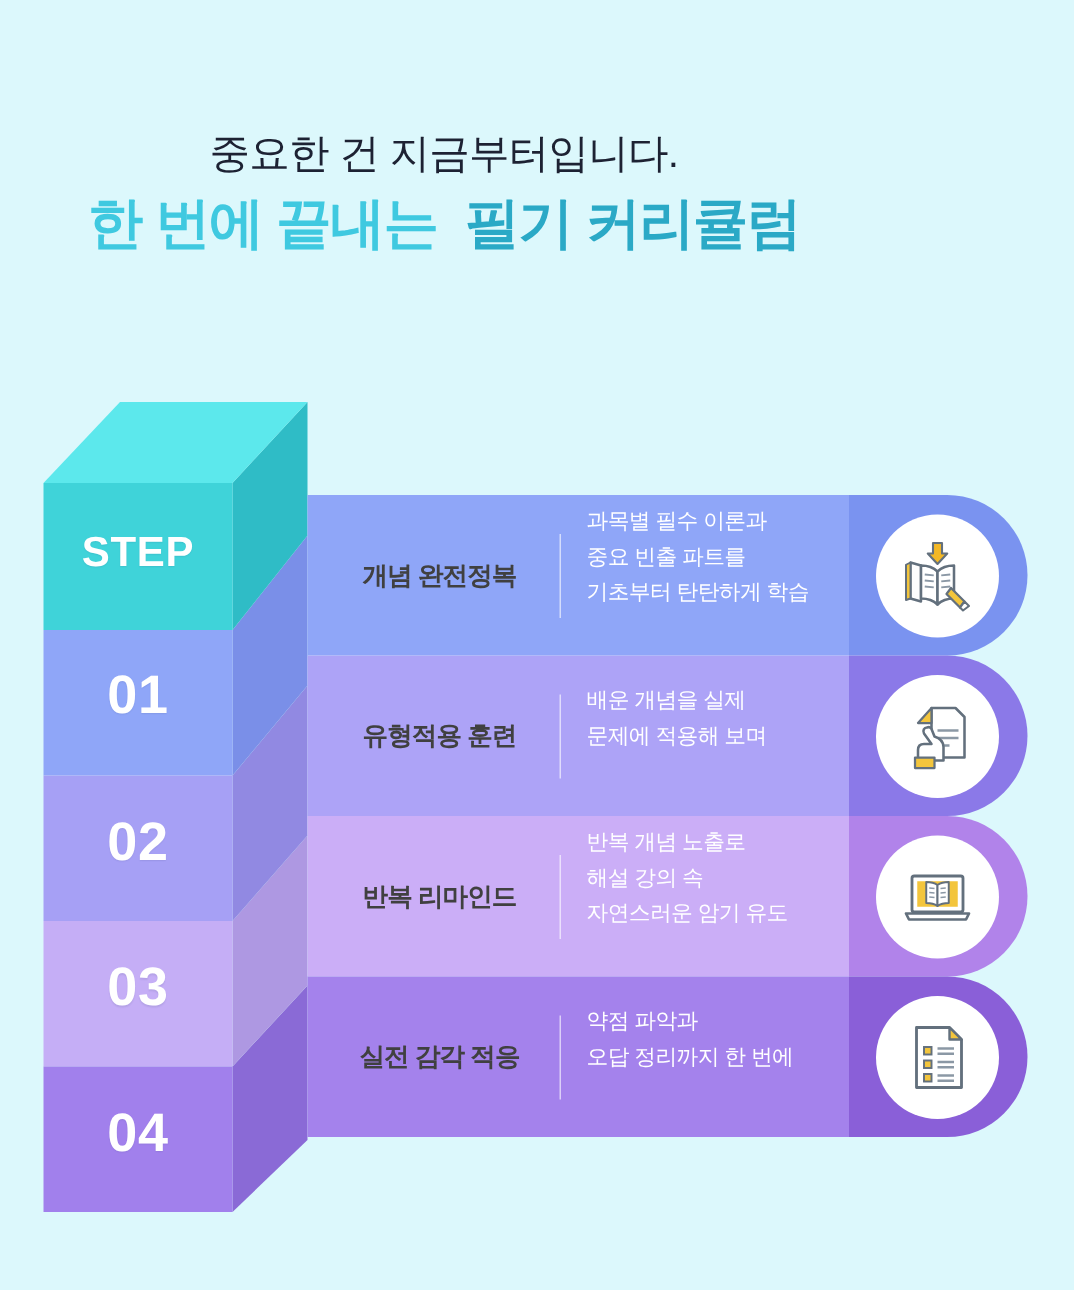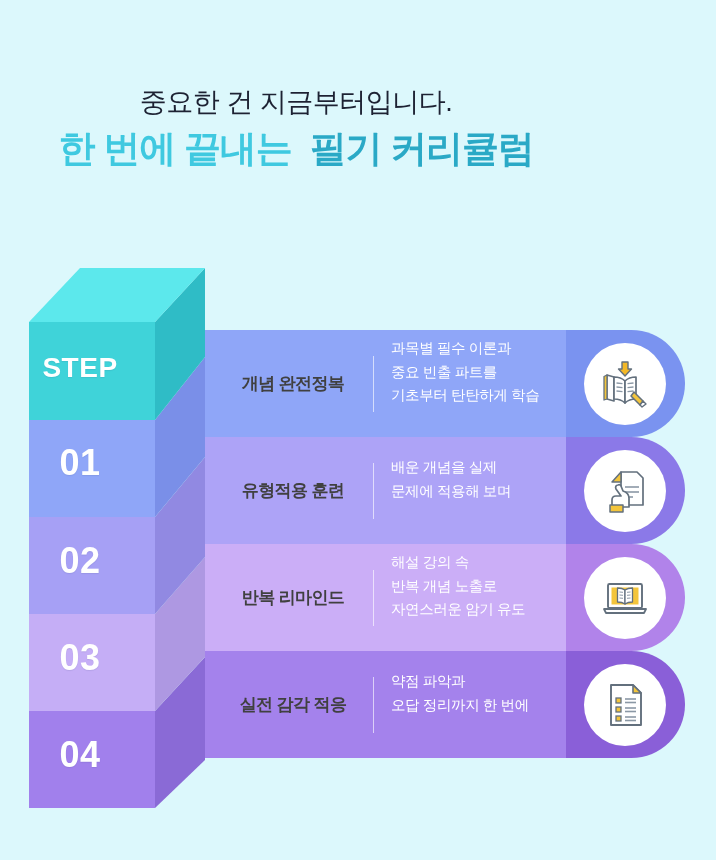--- a/index.html
+++ b/index.html
@@ -60,20 +60,21 @@
     height: 486px;
   }
   .tower-label {
     position: absolute;
     left: 0;
     width: 102px;
     text-align: center;
     color: #ffffff;
     font-weight: 700;
     text-shadow: 0 1px 1px rgba(40,60,110,0.10);
+    padding-left: 12px;
   }
   .tower-label.step { font-size: 28px; letter-spacing: 0.5px; }
   .tower-label.num  { font-size: 36px; letter-spacing: 0.5px; }
 
   
   .rows {
     position: absolute;
     left: 0;
     top: 0;
     width: 716px;
@@ -260,22 +261,22 @@
           <line x1="28" y1="20.3" x2="31.5" y2="20" stroke="#8b98a5" stroke-width="1"></line>
           <line x1="28" y1="23.3" x2="31.5" y2="23" stroke="#8b98a5" stroke-width="1"></line>
           <line x1="28" y1="26.3" x2="31.5" y2="26" stroke="#8b98a5" stroke-width="1"></line>
           <path d="M5 37 L47 37 L45 41 L7 41 Z" fill="#ffffff" stroke="#63707d" stroke-width="1.8" stroke-linejoin="round"></path>
         </svg>
       </div>
     </div>
     <div class="row-title">반복 리마인드</div>
     <div class="row-divider"></div>
     <div class="row-desc">
+      <span>반복 개념 노출로</span>
       <span>해설 강의 속</span>
-      <span>반복 개념 노출로</span>
       <span>자연스러운 암기 유도</span>
     </div>
   </div>
 
   <div class="row" style="top:651px">
     <div class="row-bar" style="background:#a482ec"></div>
     <div class="row-cap" style="background:#8a5fd8">
       <div class="row-circle">
         <svg width="52" height="52" viewBox="0 0 52 52">
           <path d="M12 6 L34 6 L42 14 L42 46 L12 46 Z" fill="#ffffff" stroke="#63707d" stroke-width="1.9" stroke-linejoin="round"></path>

